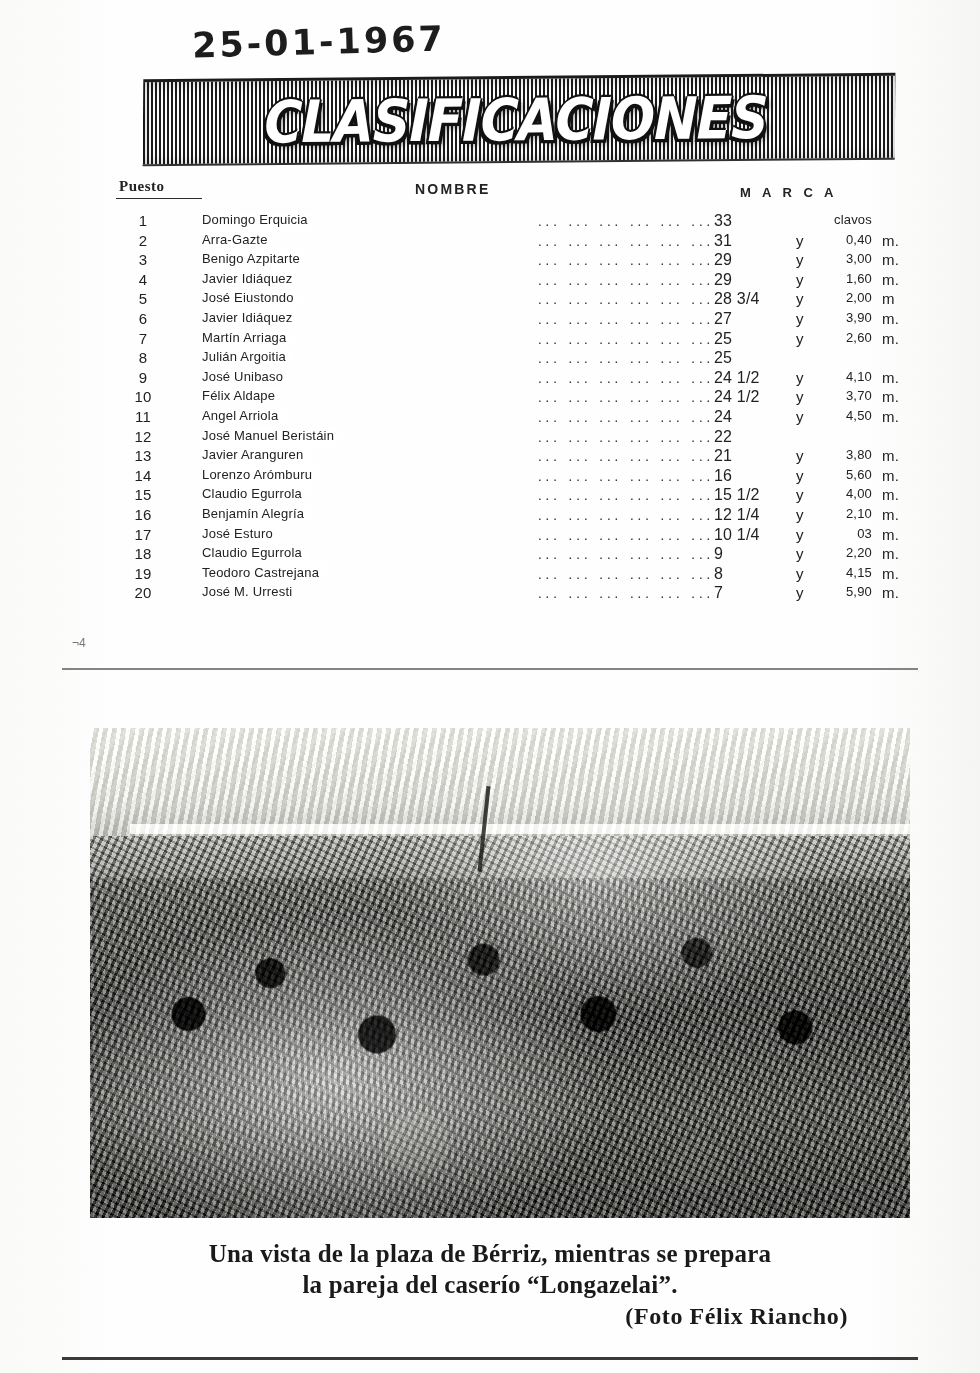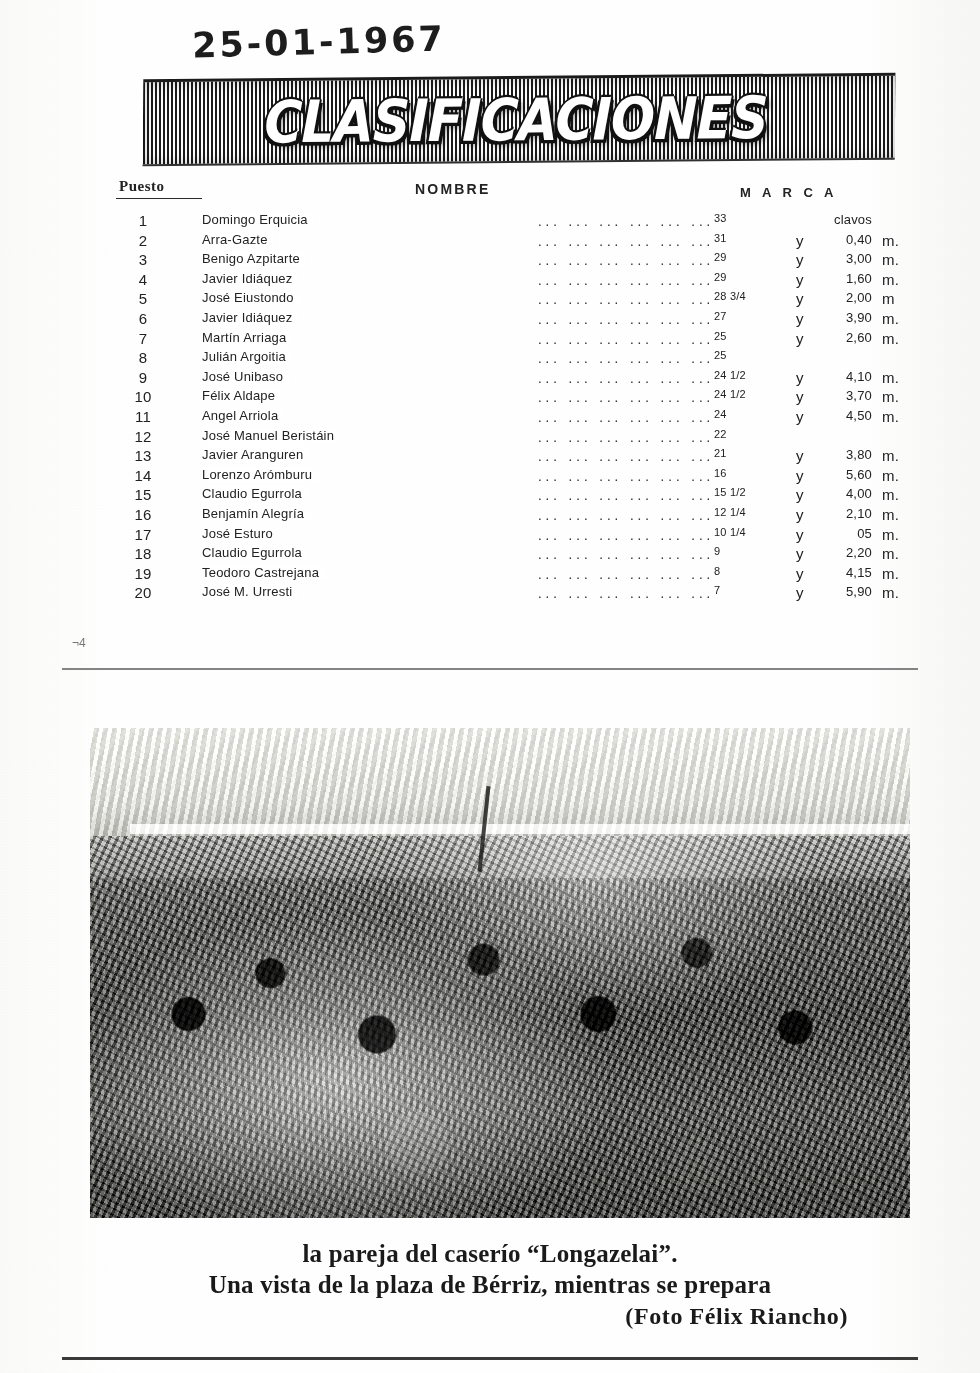--- a/index.html
+++ b/index.html
@@ -143,21 +143,21 @@
     color: #3a3a3a;
     letter-spacing: 3.5px;
     font-size: 15px;
     pointer-events: none;
   }
   .dots-inner { display: block; text-align: right; }
   .c-mark {
     position: absolute;
     left: 604px;
     width: 70px;
-    font-size: 11px;
+    font-size: 16px;
   }
   .c-y {
     position: absolute;
     left: 686px;
     font-size: 15px;
   }
   .c-dist {
     position: absolute;
     left: 706px;
     width: 56px;
@@ -476,21 +476,21 @@
           <div class="c-unit">m.</div>
         </div>
         <div class="row">
           <div class="dots">
             <span class="dots-inner">...   ...   ...      ...      ...      ...</span>
           </div>
           <div class="c-pos">17</div>
           <div class="c-name" style="background: linear-gradient(90deg, rgba(255, 255, 255, 0.92), rgba(255, 255, 255, 0.92)); padding-right: 6px; z-index: 2;">José  Esturo</div>
           <div class="c-mark">10 1/4</div>
           <div class="c-y">y</div>
-          <div class="c-dist">05</div>
+          <div class="c-dist">03</div>
           <div class="c-unit">m.</div>
         </div>
         <div class="row">
           <div class="dots">
             <span class="dots-inner">...   ...   ...      ...      ...      ...</span>
           </div>
           <div class="c-pos">18</div>
           <div class="c-name" style="background: linear-gradient(90deg, rgba(255, 255, 255, 0.92), rgba(255, 255, 255, 0.92)); padding-right: 6px; z-index: 2;">Claudio  Egurrola</div>
           <div class="c-mark">9</div>
           <div class="c-y">y</div>
@@ -528,19 +528,19 @@
   <div class="photo-wrap">
     <div class="photo">
       <div class="photo-sky"></div>
       <div class="photo-band"></div>
       <div class="photo-pole"></div>
       <div class="photo-crowd"></div>
     </div>
   </div>
 
   <div class="caption">
+    <div>Una vista de la plaza de Bérriz, mientras se prepara</div>
     <div>la pareja del caserío “Longazelai”.</div>
-    <div>Una vista de la plaza de Bérriz, mientras se prepara</div>
   </div>
   <div class="credit">(Foto  Félix  Riancho)</div>
 
   <div class="sep-bottom"></div>
 </div>
 
 </body></html>

